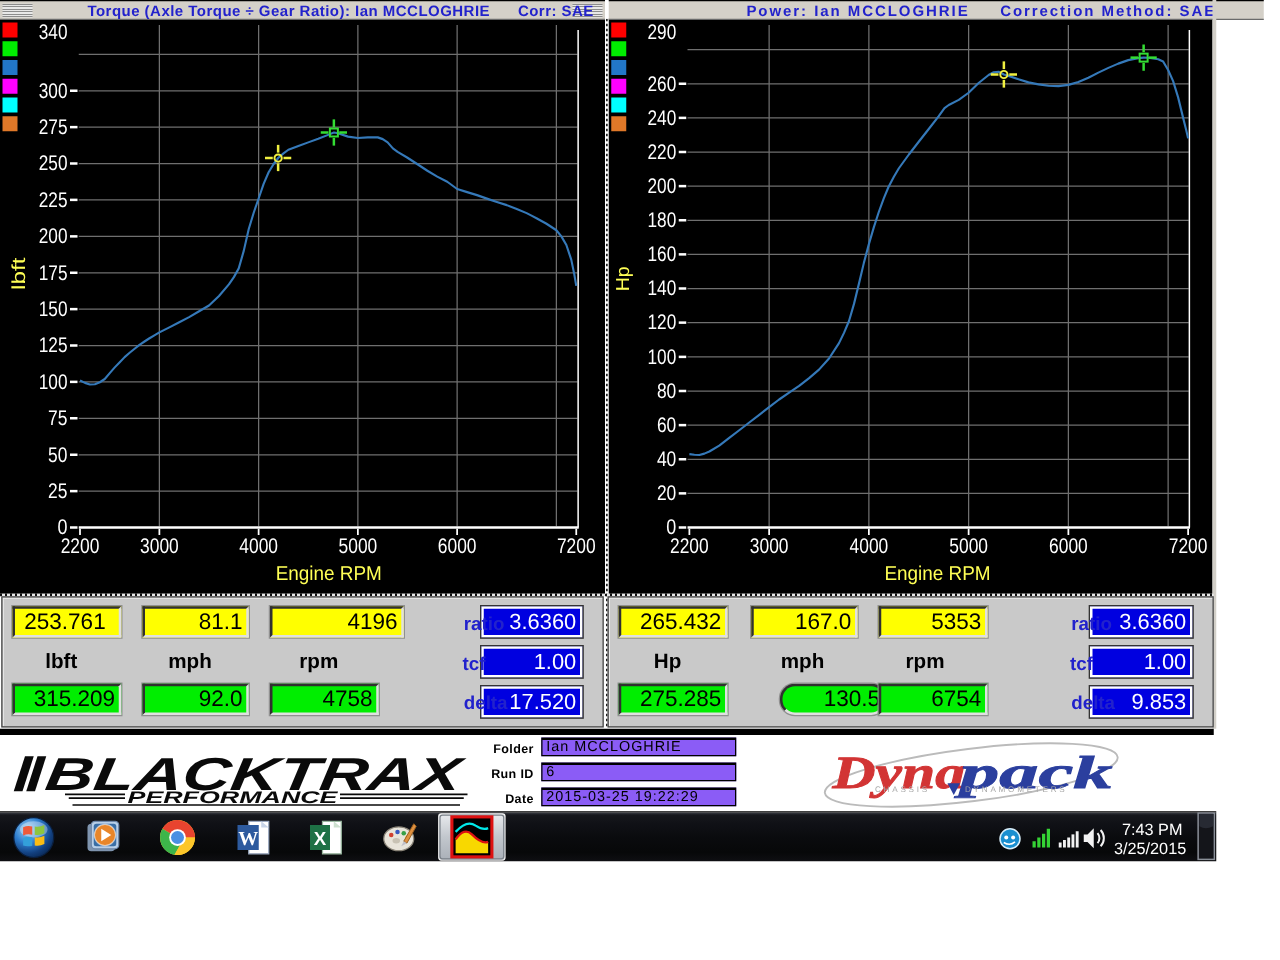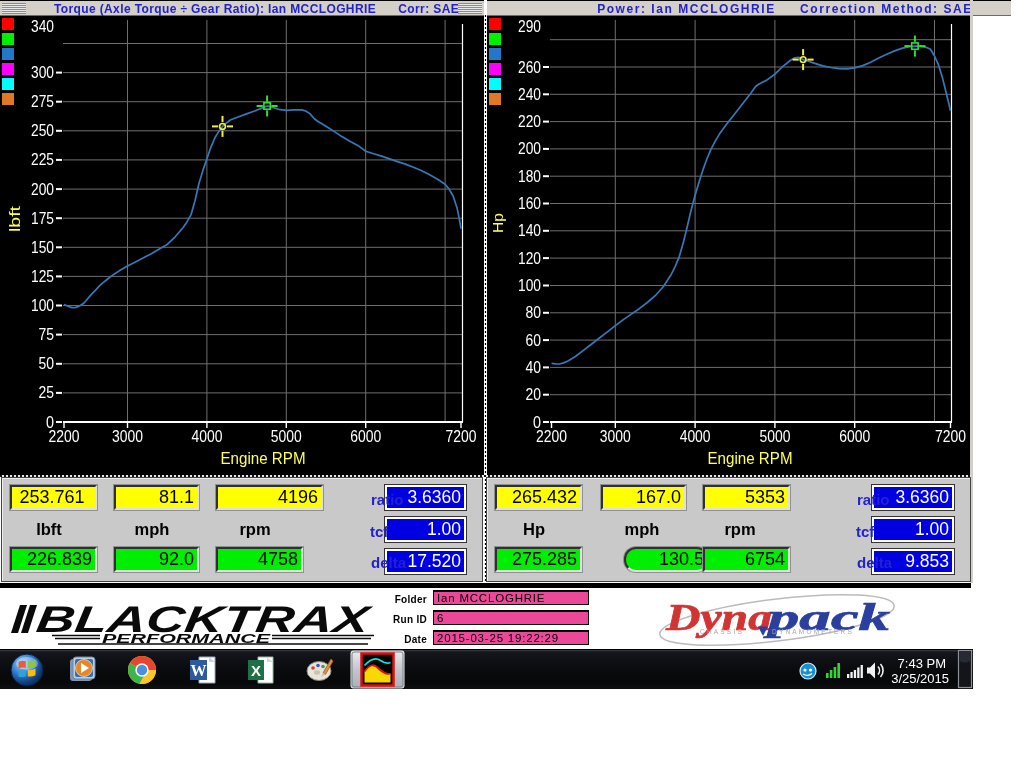--- a/index.html
+++ b/index.html
@@ -13,34 +13,34 @@
 to bottom,#8c8c8c 0px,#8c8c8c 1px,#e8e8e8 1px,#e8e8e8 2px);}
 .panel{position:absolute;background:#c9c9c9;border:1px solid #444;box-shadow:inset 1px 1px 0 #eee;}
 .cell{position:absolute;height:19px;font-size:18px;text-align:right;padding:2px 3px 0 0;line-height:17px;
 border:2px solid;border-color:#303030 #e0e0e0 #e0e0e0 #303030;box-shadow:0 0 0 1px #909090;}
 .cy{background:#ffff00;color:#000;}
 .cg{background:#00ee00;color:#000;}
 .cb{background:#0000e0;color:#fff;border-color:#fff;outline:1px solid #333;font-size:17.5px;}
 .plabel{position:absolute;font-size:16.5px;font-weight:bold;color:#000;text-align:center;}
 .blabel{position:absolute;font-size:15px;font-weight:bold;color:#2222cc;margin-left:40px;}
 .flabel{position:absolute;font-size:10px;font-weight:bold;color:#000;text-align:right;letter-spacing:0.3px;}
-.finput{position:absolute;background:#ec4899;border:1px solid #000;border-top-width:2px;height:12px;
+.finput{position:absolute;background:#8b5cf6;border:1px solid #000;border-top-width:2px;height:12px;
 font-size:11.5px;color:#000;padding:0 0 0 3px;line-height:12px;letter-spacing:0.8px;}
 </style>
 </head>
 <body>
 <div id="page">
 
 <div class="abs" style="left:0;top:15px;width:484px;height:460px;background:#000;"></div>
 <div class="abs" style="left:487px;top:15px;width:483px;height:460px;background:#000;"></div>
 
 <div class="tbar" style="left:0;width:484px;">
   <div class="grip" style="left:2px;width:24px;"></div>
   <div class="grip" style="right:2px;width:24px;"></div>
-  <div class="txt" style="letter-spacing:0.38px;padding-left:29px;width:455px;">Torque (Axle Torque ÷ Gear Ratio): Ian MCCLOGHRIE&nbsp;&nbsp;&nbsp;&nbsp;&nbsp;&nbsp;Corr: SAE</div>
+  <div class="txt" style="letter-spacing:0.38px;padding-left:29px;width:455px;margin-left:16px;">Torque (Axle Torque ÷ Gear Ratio): Ian MCCLOGHRIE&nbsp;&nbsp;&nbsp;&nbsp;&nbsp;&nbsp;Corr: SAE</div>
 </div>
 <div class="tbar" style="left:487px;width:483px;padding-left:41px;">
   <div class="txt" style="letter-spacing:1.55px;padding-left:31px;width:452px;">Power: Ian MCCLOGHRIE&nbsp;&nbsp;&nbsp;&nbsp;&nbsp;Correction Method: SAE</div>
 </div>
 
 <svg class="abs" style="left:0;top:0;" width="1024" height="600" viewBox="0 0 1024 600">
 <rect x="2" y="18" width="12" height="12" fill="#ff0000"></rect>
 <rect x="489" y="18" width="12" height="12" fill="#ff0000"></rect>
 <rect x="2" y="33" width="12" height="12" fill="#00ee00"></rect>
 <rect x="489" y="33" width="12" height="12" fill="#00ee00"></rect>
@@ -215,21 +215,21 @@
 <line x1="1.5" y1="0" x2="1.5" y2="568" stroke="#000" stroke-width="1.2" stroke-dasharray="2,2"></line>
 </svg>
 
 <div class="abs" style="left:0;top:475px;width:971px;height:2px;
 background:repeating-linear-gradient(90deg,#111 0,#111 2px,#e8e8e8 2px,#e8e8e8 4px);"></div>
 <div class="panel" style="left:1px;top:477px;width:480px;height:103px;"></div>
 <div class="panel" style="left:486px;top:477px;width:483px;height:103px;"></div>
 <div class="cell cy" style="left:10px;top:485px;width:80px;text-align:center;">253.761</div>
 <div class="cell cy" style="left:114px;top:485px;width:78px;">81.1</div>
 <div class="cell cy" style="left:216px;top:485px;width:80px;padding-left:20px;">4196</div>
-<div class="cell cg" style="left:10px;top:547px;width:80px;">226.839</div>
+<div class="cell cg" style="left:10px;top:547px;width:80px;">315.209</div>
 <div class="cell cg" style="left:114px;top:547px;width:78px;">92.0</div>
 <div class="cell cg" style="left:216px;top:547px;width:80px;">4758</div>
 <div class="cell cb" style="left:385px;top:485px;width:74px;">3.6360</div>
 <div class="cell cb" style="left:385px;top:517px;width:74px;">1.00</div>
 <div class="cell cb" style="left:385px;top:549px;width:74px;">17.520</div>
 <div class="plabel" style="left:19px;top:520px;width:60px;">lbft</div>
 <div class="plabel" style="left:122px;top:520px;width:60px;">mph</div>
 <div class="plabel" style="left:225px;top:520px;width:60px;">rpm</div>
 <div class="blabel" style="left:331px;top:491px;">ratio</div>
 <div class="blabel" style="left:330px;top:523px;">tcf</div>

